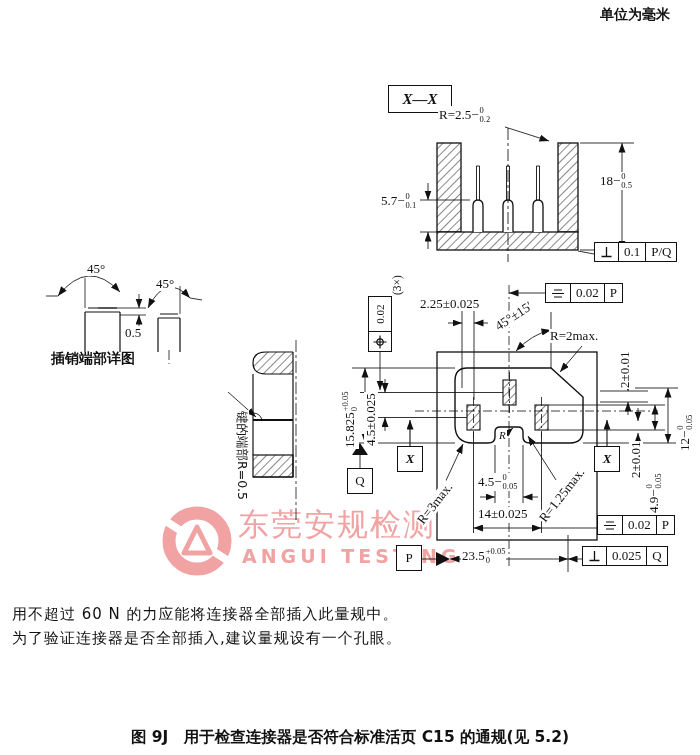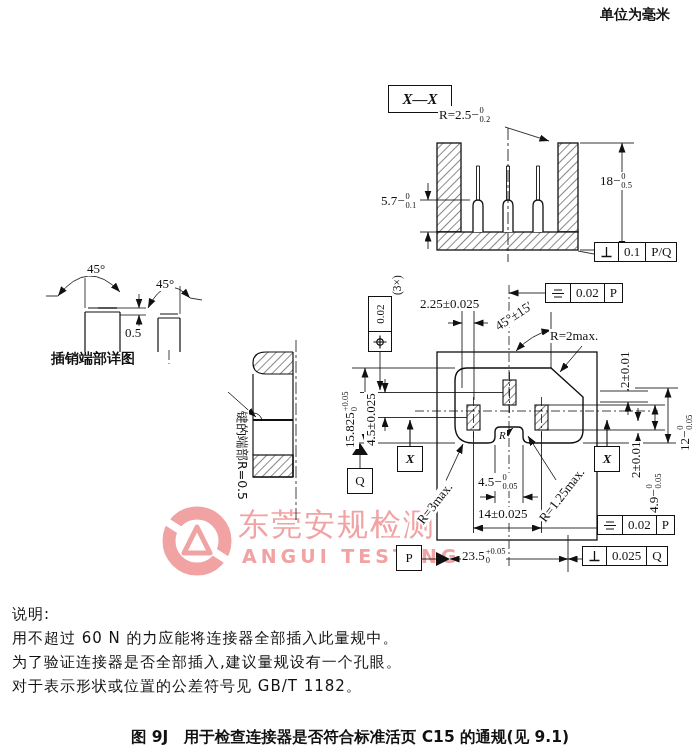--- a/index.html
+++ b/index.html
@@ -324,20 +324,18 @@
     <span class="cell">0.025</span>
     <span class="cell">Q</span>
   </div>
 
   <div class="dbox" style="left:347px;top:468px">Q</div>
   <div class="dbox" style="left:396px;top:545px">P</div>
   <div class="dbox xstyle" style="left:397px;top:446px">X</div>
   <div class="dbox xstyle" style="left:594px;top:446px">X</div>
 
   <div class="notes">
-    <div class="note-line">说明:</div>
     <div class="note-line">用不超过 60 N 的力应能将连接器全部插入此量规中。</div>
     <div class="note-line">为了验证连接器是否全部插入,建议量规设有一个孔眼。</div>
-    <div class="note-line">对于表示形状或位置的公差符号见 GB/T 1182。</div>
-  </div>
-  <div class="caption">图 9J　用于检查连接器是否符合标准活页 C15 的通规(见 9.1)</div>
+  </div>
+  <div class="caption">图 9J　用于检查连接器是否符合标准活页 C15 的通规(见 5.2)</div>
 
 </div>
 
 </body></html>

